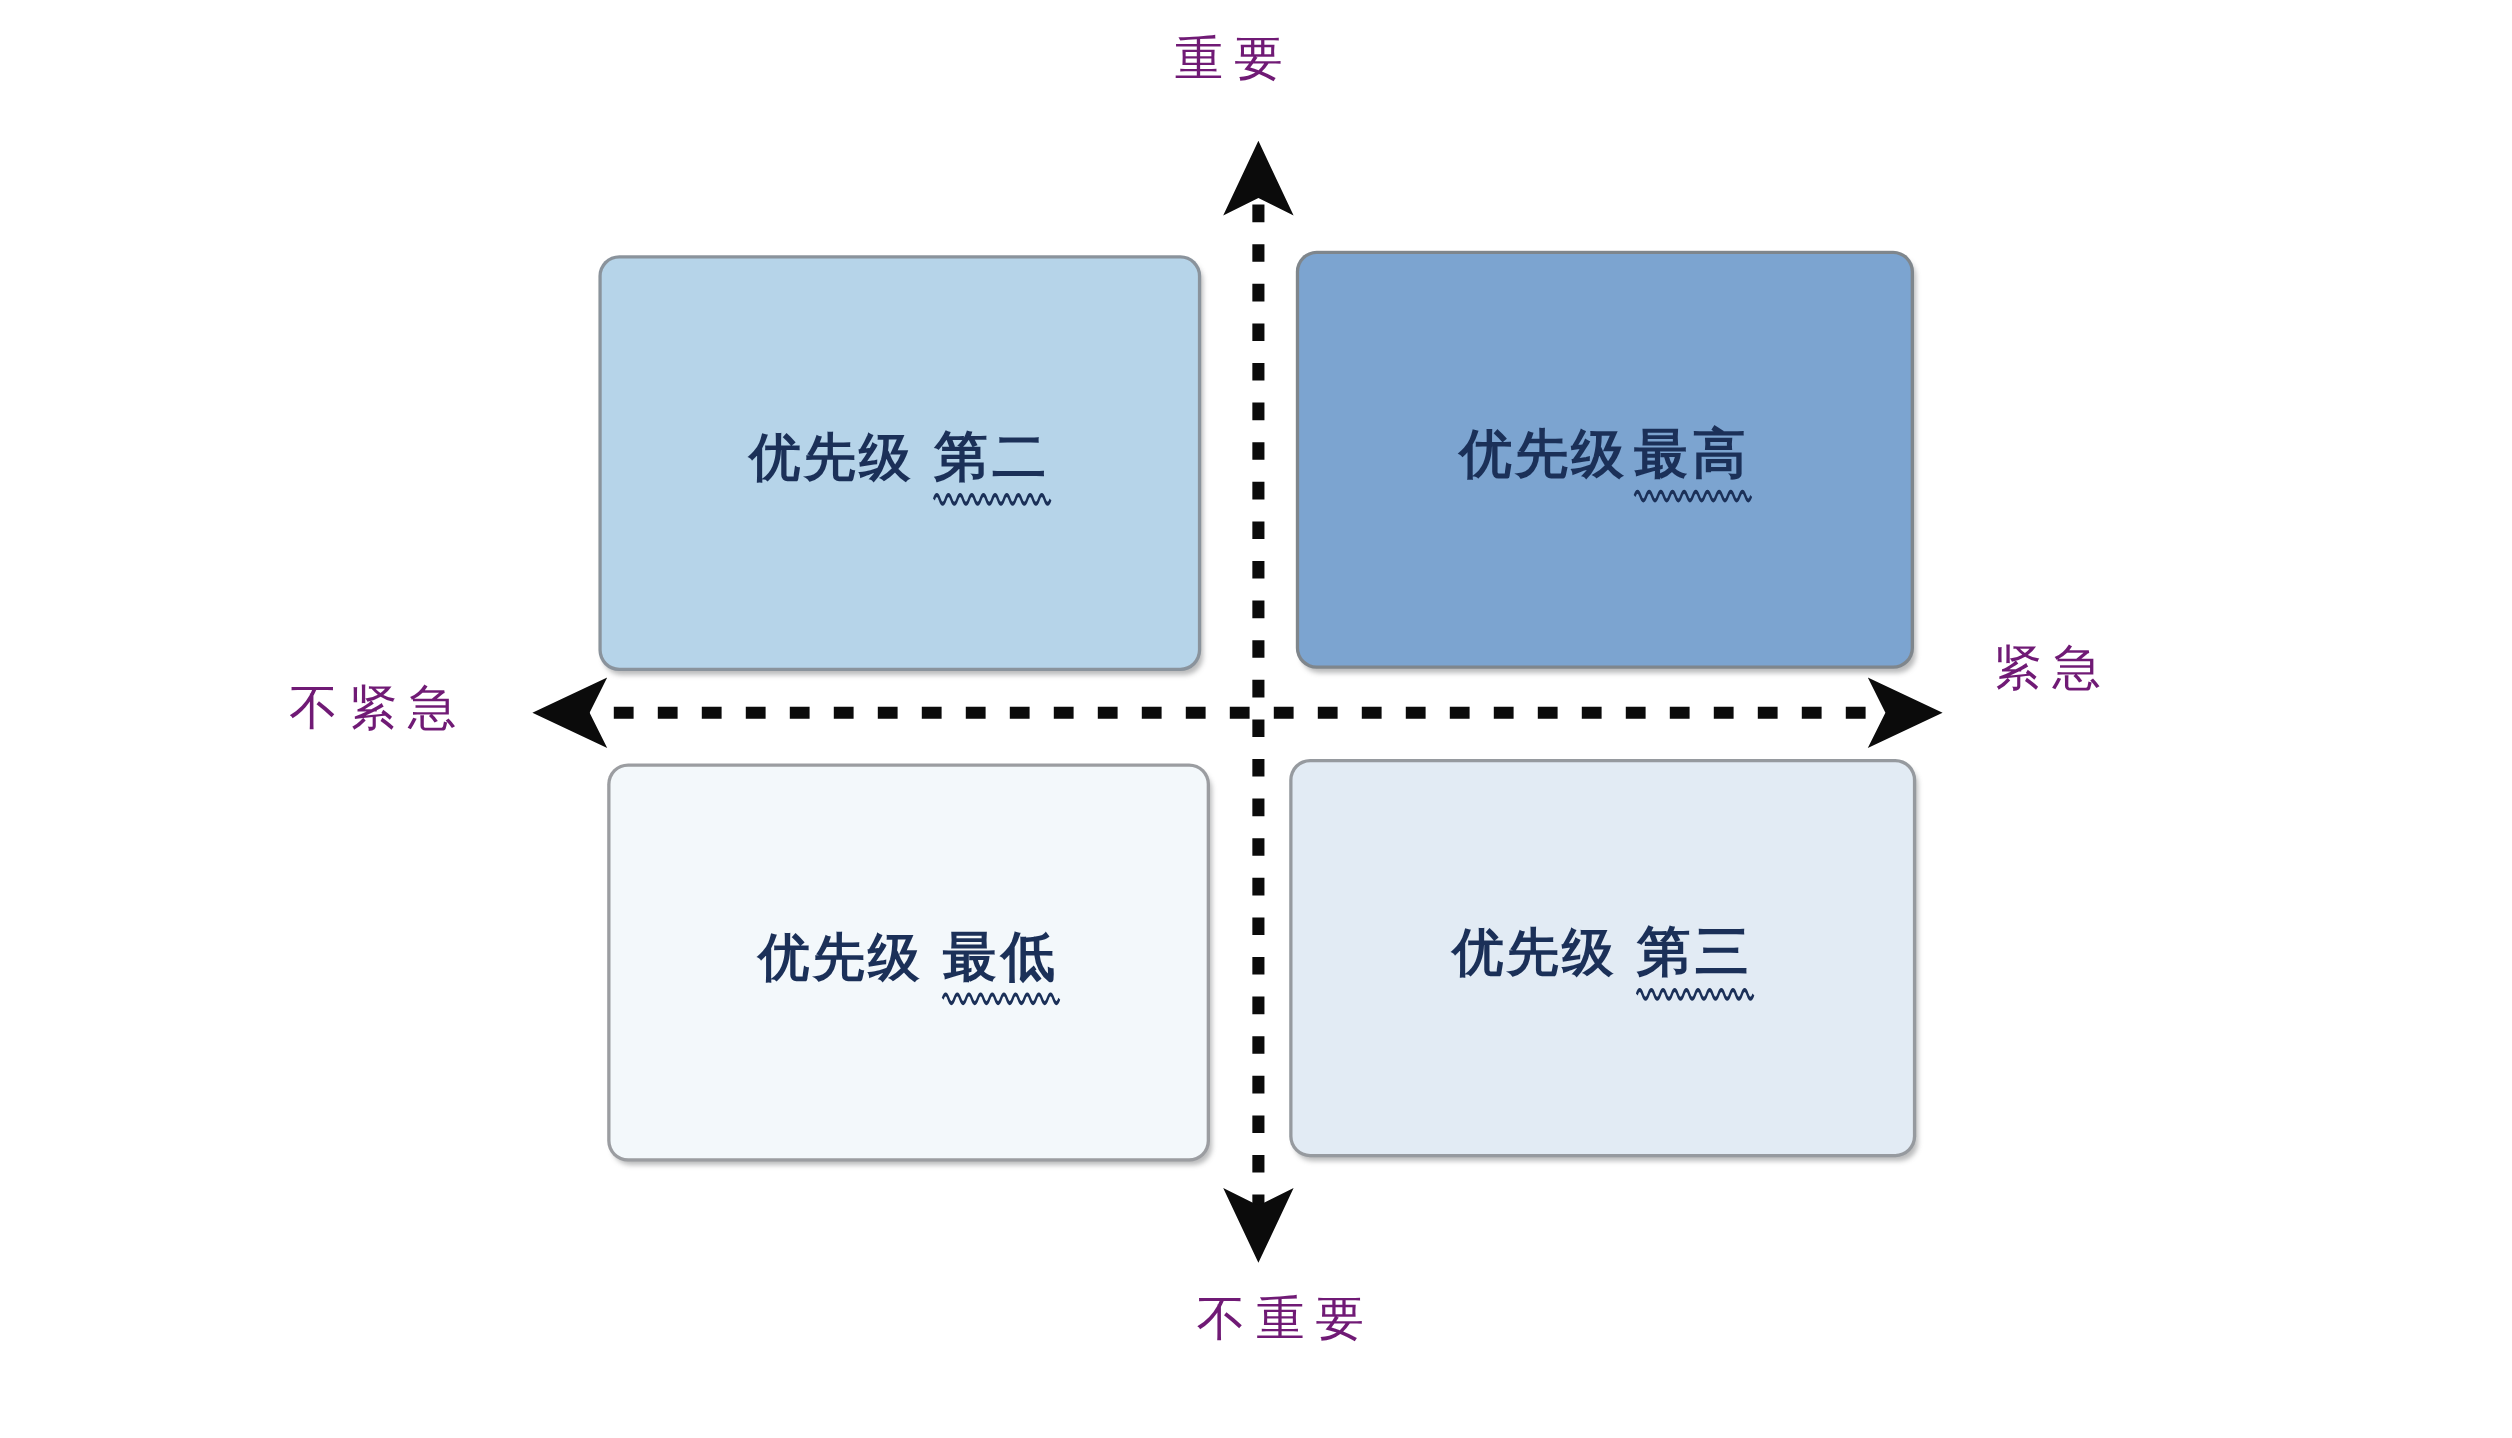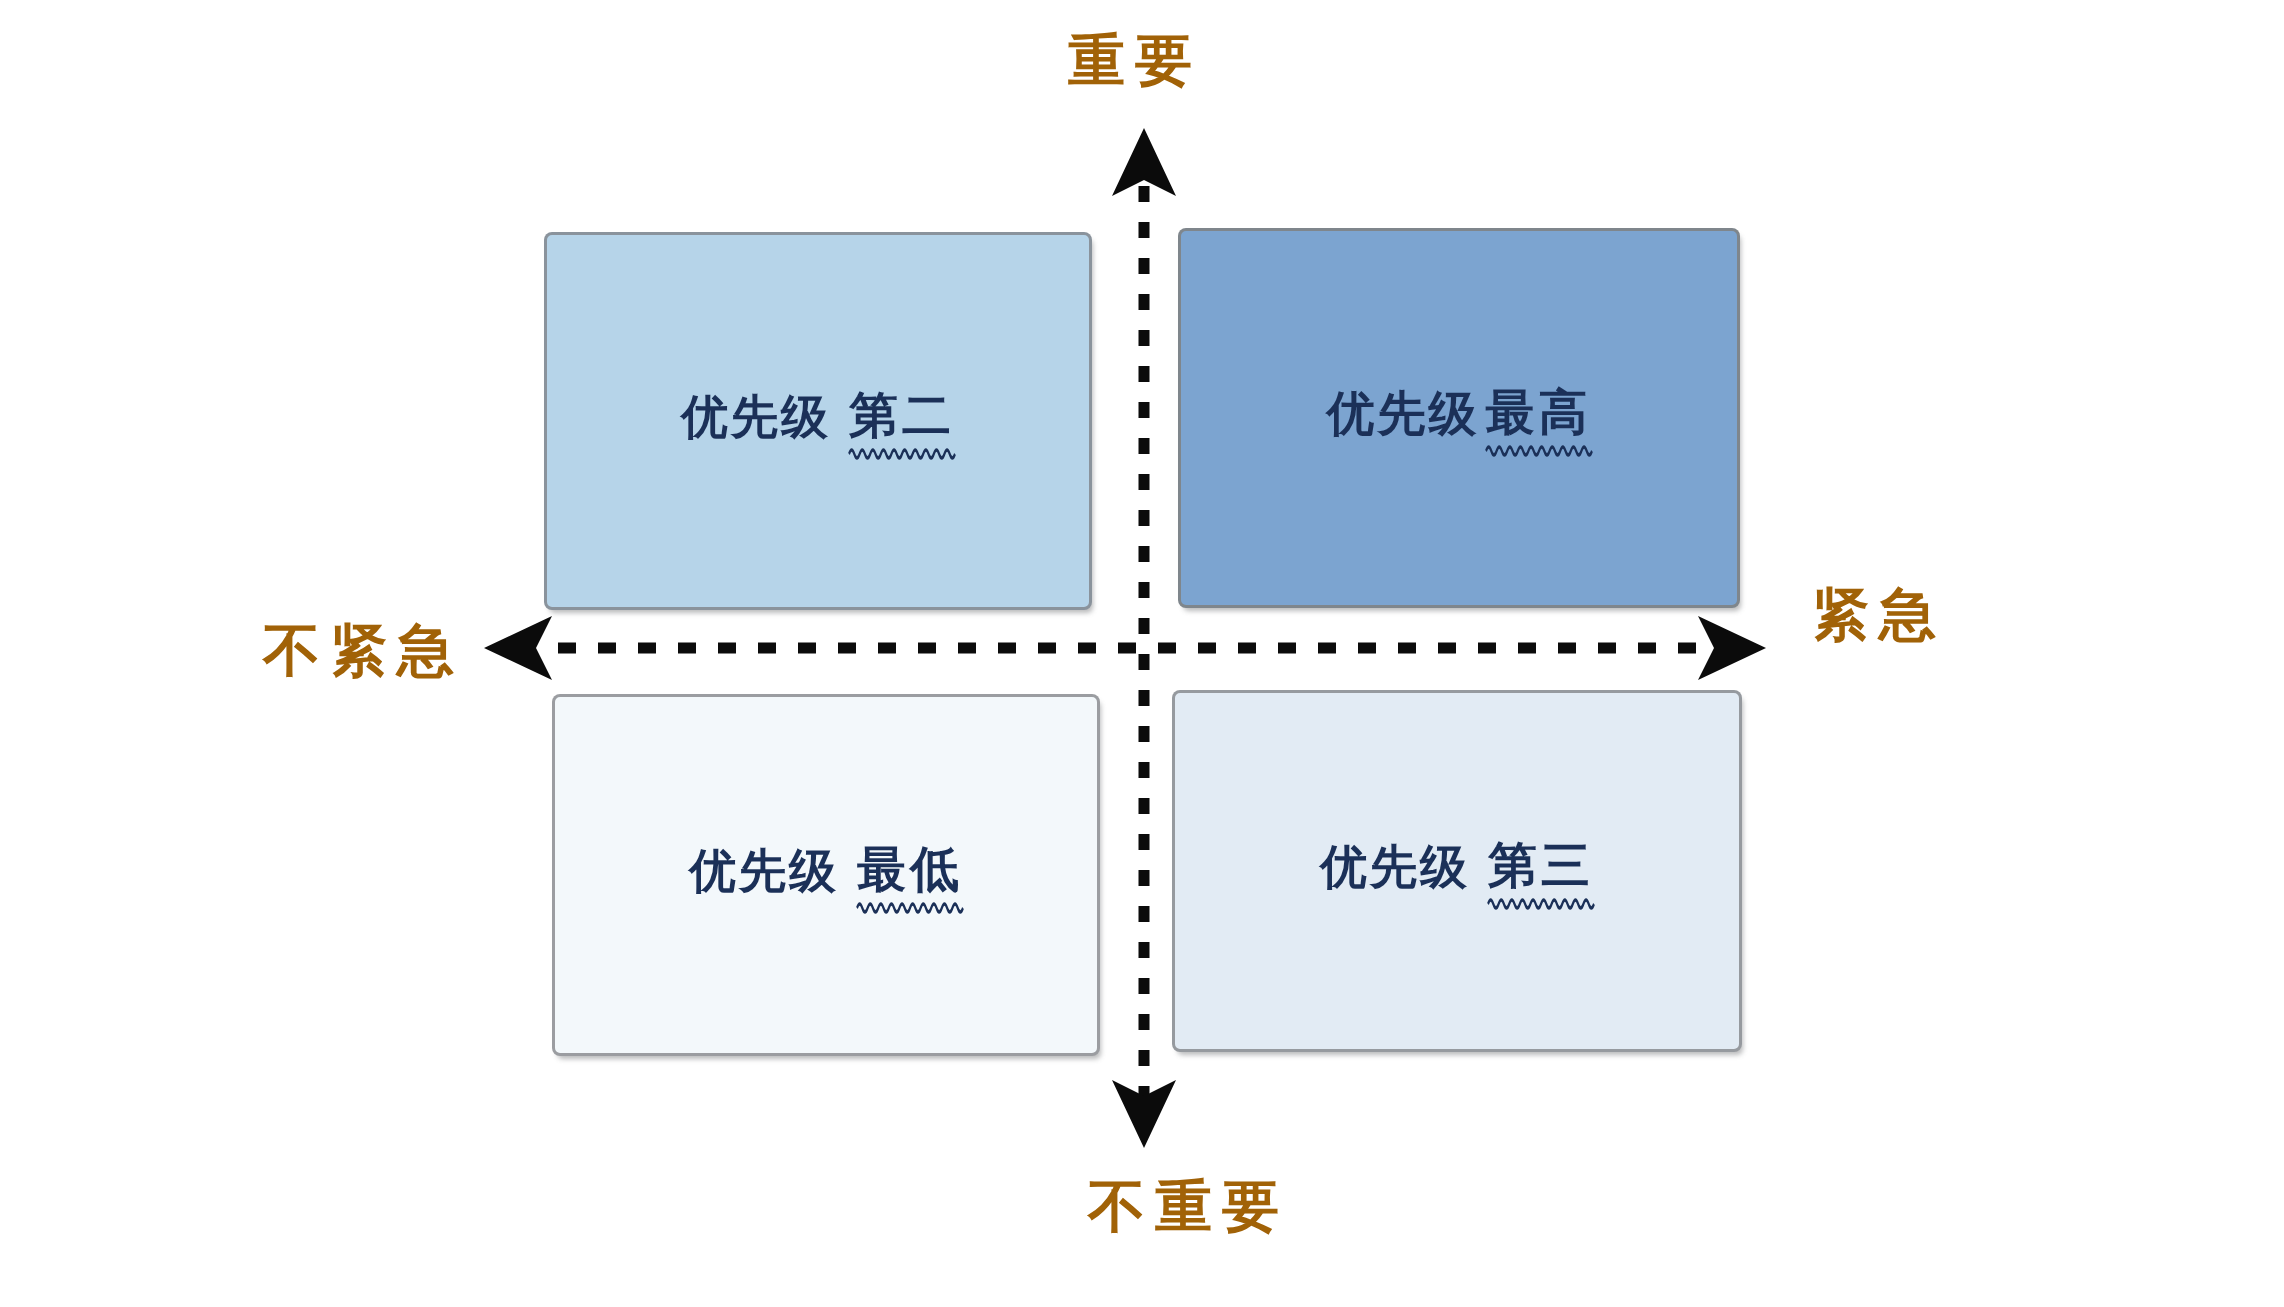--- a/index.html
+++ b/index.html
@@ -14,45 +14,45 @@
     position: relative;
     width: 2284px;
     height: 1307px;
     background: #ffffff;
     overflow: hidden;
   }
 
   
   .axis-label {
     position: absolute;
-    color: #a16207;
+    color: #701a75;
     font-family: "DejaVu Sans", "Liberation Sans", sans-serif;
-    font-size: 57px;
-    font-weight: 700;
+    font-size: 44px;
+    font-weight: 400;
     letter-spacing: 10px;
     white-space: nowrap;
     line-height: 1;
   }
   #label-important   { left: 1068px; top: 32px; }
   #label-unimportant { left: 1088px; top: 1178px; }
   #label-not-urgent  { left: 263px;  top: 622px; }
   #label-urgent      { left: 1812px; top: 586px; }
 
   
   #axis-svg {
     position: absolute;
     left: 0; top: 0;
     width: 2284px;
     height: 1307px;
   }
 
   
   .quadrant {
     position: absolute;
-    border-radius: 8px;
+    border-radius: 19px;
     box-sizing: border-box;
     display: flex;
     align-items: center;
     justify-content: center;
     border: 3px solid rgba(120,122,126,0.72);
     box-shadow: 3px 5px 5px -2px rgba(90,92,96,0.42);
   }
   #quadrant-important-not-urgent {
     left: 544px;  top: 232px;
     width: 548px; height: 378px;

